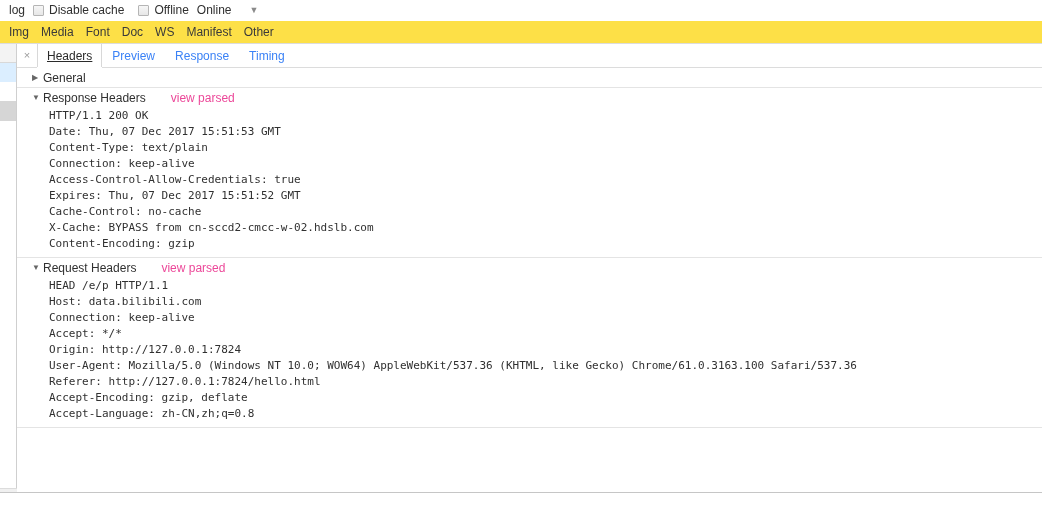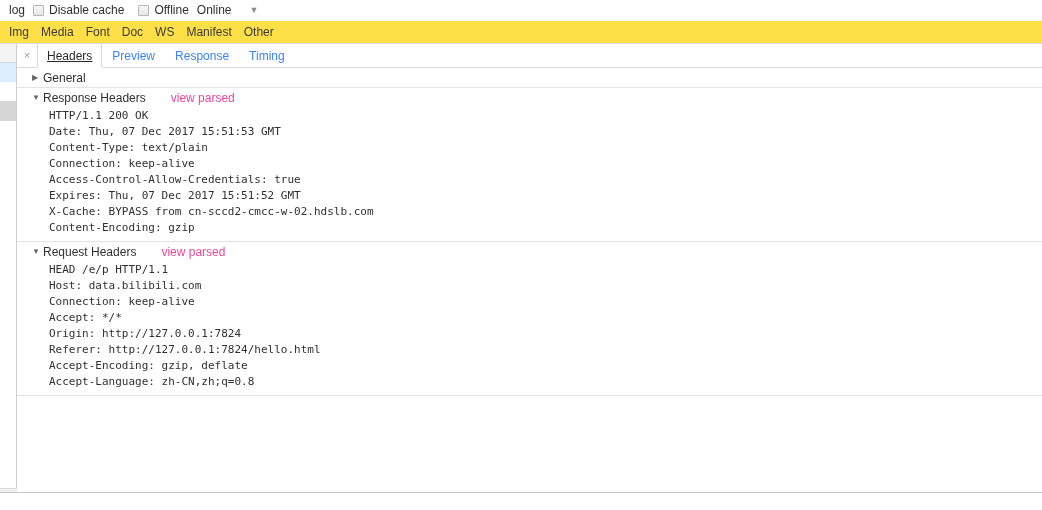--- a/index.html
+++ b/index.html
@@ -344,37 +344,39 @@
         <span class="section-title">Response Headers</span>
         <span class="view-parsed">view parsed</span>
       </div>
       <div class="section-rows">
         <div class="hdr-line">HTTP/1.1 200 OK</div>
         <div class="hdr-line">Date: Thu, 07 Dec 2017 15:51:53 GMT</div>
         <div class="hdr-line">Content-Type: text/plain</div>
         <div class="hdr-line">Connection: keep-alive</div>
         <div class="hdr-line">Access-Control-Allow-Credentials: true</div>
         <div class="hdr-line">Expires: Thu, 07 Dec 2017 15:51:52 GMT</div>
+        <div class="hdr-line">Cache-Control: no-cache</div>
         <div class="hdr-line">X-Cache: BYPASS from cn-sccd2-cmcc-w-02.hdslb.com</div>
         <div class="hdr-line">Content-Encoding: gzip</div>
       </div>
     </div>
 
     <div class="section">
       <div class="section-head">
         <span class="twisty">▼</span>
         <span class="section-title">Request Headers</span>
         <span class="view-parsed">view parsed</span>
       </div>
       <div class="section-rows">
         <div class="hdr-line">HEAD /e/p HTTP/1.1</div>
         <div class="hdr-line">Host: data.bilibili.com</div>
         <div class="hdr-line">Connection: keep-alive</div>
         <div class="hdr-line">Accept: */*</div>
         <div class="hdr-line">Origin: http://127.0.0.1:7824</div>
+        <div class="hdr-line">User-Agent: Mozilla/5.0 (Windows NT 10.0; WOW64) AppleWebKit/537.36 (KHTML, like Gecko) Chrome/61.0.3163.100 Safari/537.36</div>
         <div class="hdr-line">Referer: http://127.0.0.1:7824/hello.html</div>
         <div class="hdr-line">Accept-Encoding: gzip, deflate</div>
         <div class="hdr-line">Accept-Language: zh-CN,zh;q=0.8</div>
       </div>
     </div>
 
   </div>
 </div>
 
 <div class="bottom-rule"></div>

